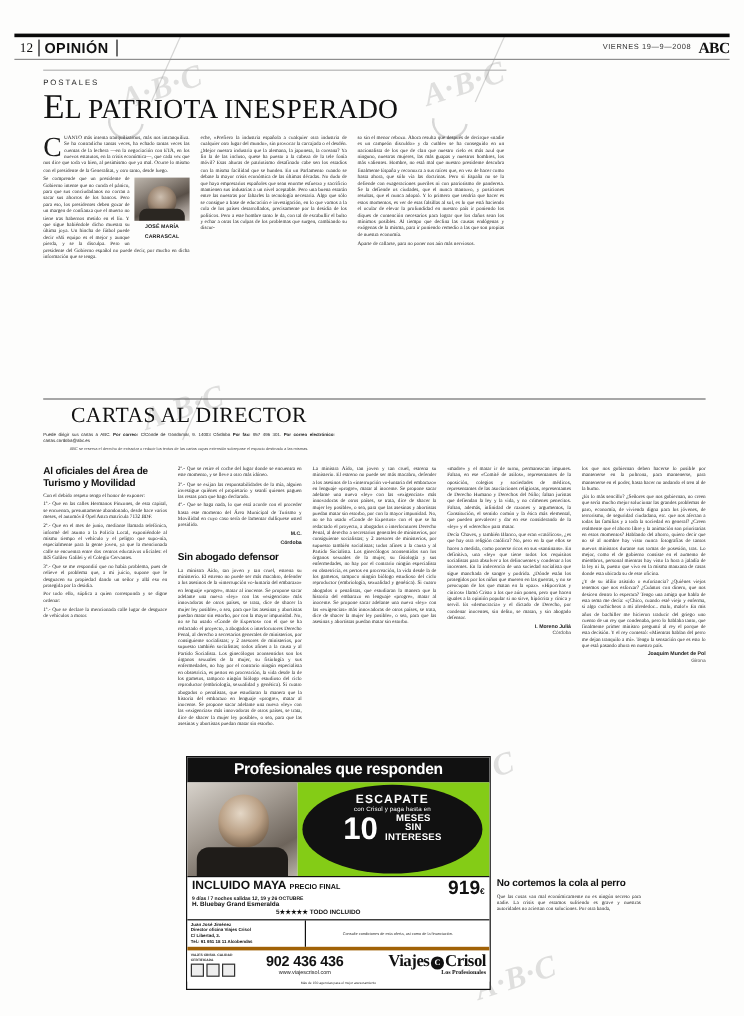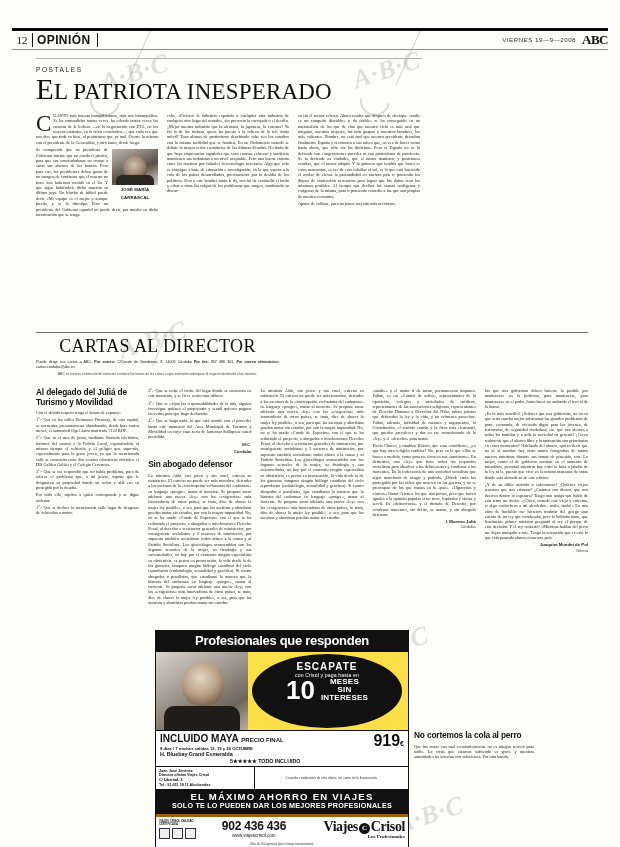--- a/index.html
+++ b/index.html
@@ -95,21 +95,21 @@
   .ad-top-txt{font-family:"Liberation Sans",sans-serif;font-weight:700;font-size:13px;
       letter-spacing:-.3px;line-height:14px;}
   .ad-mid{display:flex;height:78px;}
   .ad-photo{width:92px;position:relative;overflow:hidden;
       background:linear-gradient(150deg,#d8d3cc 0%,#a39b92 40%,#6d645b 75%,#b9b2aa 100%);}
   .ad-photo:after{content:"";position:absolute;left:26px;top:10px;width:42px;height:44px;
       border-radius:50% 50% 44% 44%;
       background:radial-gradient(circle at 44% 36%,#e4d7c6 0%,#b99f84 48%,#6c5844 85%);}
   .ad-photo:before{content:"";position:absolute;left:8px;bottom:0;width:76px;height:24px;
       background:#1f1c19;border-radius:10px 10px 0 0;z-index:2;}
-  .ad-right{flex:1;position:relative;background:#fde047;}
+  .ad-right{flex:1;position:relative;background:#84cc16;}
   .oval{position:absolute;left:4px;top:2px;width:150px;height:74px;background:#111;
       border-radius:50%;color:#fff;text-align:center;}
   .oval .esc{font-family:"Liberation Sans",sans-serif;font-weight:700;font-size:10px;
       letter-spacing:1px;margin-top:7px;line-height:11px;}
   .oval .sub{font-family:"Liberation Sans",sans-serif;font-size:5.2px;line-height:6px;
       letter-spacing:.1px;}
   .oval .big{font-family:"Liberation Sans",sans-serif;font-weight:700;font-size:26px;
       line-height:23px;display:inline-block;vertical-align:middle;margin-top:1px;}
   .oval .mi{display:inline-block;vertical-align:middle;text-align:center;margin-left:2px;}
   .oval .mi div{font-family:"Liberation Sans",sans-serif;font-weight:700;font-size:8px;
@@ -232,21 +232,21 @@
           <span>cartas.cordoba@abc.es</span>
           <span class="tiny">ABC se reserva el derecho de extractar o reducir los textos de las cartas cuyas extensión sobrepase el espacio destinado a las mismas.</span>
         </div>
       </div>
     </div>
   </div>
 
   <div class="grid">
 
     <div class="col">
-      <h2 class="ltr-title">Al delegado del Juliá de Turismo y Movilidad</h2>
+      <h2 class="ltr-title">Al oficiales del Área de Turismo y Movilidad</h2>
       <div class="body">
         <p>Con el debido respeto tengo el honor de exponer:</p>
         <p>1º.- Que en las calles Hermanos Pinzones, de esta capital, se encuentra, presuntamente abandonado, desde hace varios meses, el automóvil Opel Astra matrícula 7132 BDF.</p>
         <p>2º.- Que en el mes de junio, mediante llamada telefónica, informé del asunto a la Policía Local, exponiéndole al mismo tiempo el vehículo y el peligro que supo-nía, especialmente para la gente joven, ya que la mencionada calle se encuentra entre dos centros educativos oficiales: el IES Galileo Galilei y el Colegio Cervantes.</p>
         <p>3º.- Que se me respondió que no había problema, pues de relieve el problema que, a mi juicio, supone que le desguacen su propiedad dando un señor y allá eso en protegida por la desidia.</p>
         <p>Por todo ello, súplica a quien corresponda y se digne ordenar:</p>
         <p>1º.- Que se declare la mencionada calle lugar de desguace de vehículos a motor.</p>
       </div>
     </div>
 
@@ -332,24 +332,20 @@
     <div class="ad-agent">
       <div class="agent-box">
         <div>Juan José Jiménez</div>
         <div>Director oficina Viajes Crisol</div>
         <div>C/ Libertad, 3.</div>
         <div>Tel.: 91 651 18 11 Alcobendas</div>
       </div>
       <div class="cond-box">Consulte condiciones de esta oferta, así como de la financiación.</div>
     </div>
 
-    <div class="ad-claim">
-      <div class="claim1">EL MÁXIMO AHORRO EN VIAJES</div>
-      <div class="claim2">SOLO TE LO PUEDEN DAR LOS MEJORES PROFESIONALES</div>
-    </div>
 
     <div class="ad-foot">
       <div class="cert">
         <div>VIAJES CRISOL CALIDAD CERTIFICADA</div>
         <div class="cert-icons">
           <i></i>
           <i></i>
           <i></i>
         </div>
       </div>

